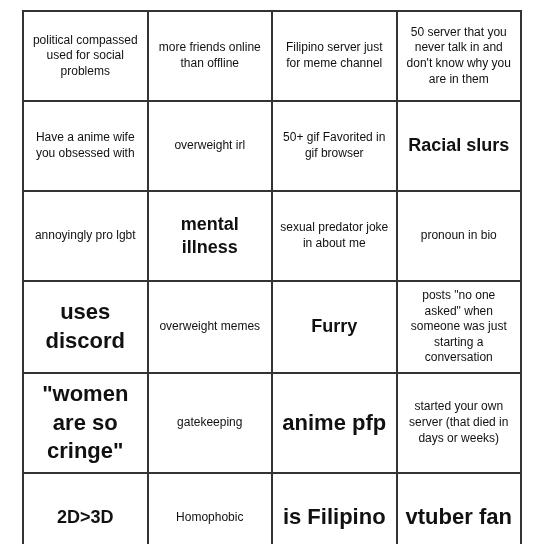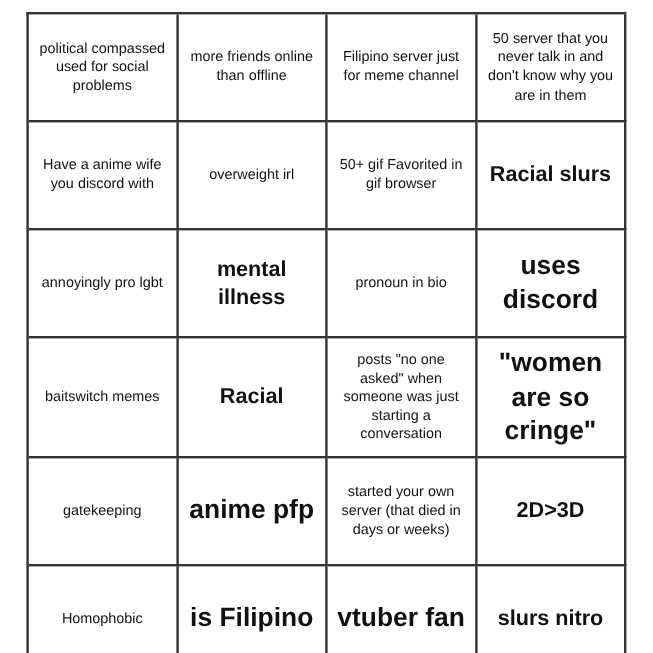--- a/index.html
+++ b/index.html
@@ -50,30 +50,31 @@
   </style>
 </head>
 <body>
 
 <div class="bingo-container">
   <div class="bingo-grid">
   <div class="bingo-cell">political compassed used for social problems</div>
       <div class="bingo-cell">more friends online than offline</div>
       <div class="bingo-cell">Filipino server just for meme channel</div>
       <div class="bingo-cell">50 server that you never talk in and don't know why you are in them</div>
-      <div class="bingo-cell">Have a anime wife you discord with</div>
+      <div class="bingo-cell">Have a anime wife you obsessed with</div>
       <div class="bingo-cell">overweight irl</div>
       <div class="bingo-cell">50+ gif Favorited in gif browser</div>
       <div class="bingo-cell large-text">Racial slurs</div>
       <div class="bingo-cell">annoyingly pro lgbt</div>
       <div class="bingo-cell large-text">mental illness</div>
+      <div class="bingo-cell">sexual predator joke in about me</div>
       <div class="bingo-cell">pronoun in bio</div>
       <div class="bingo-cell medium-text">uses discord</div>
-      <div class="bingo-cell">baitswitch memes</div>
-      <div class="bingo-cell large-text">Racial</div>
+      <div class="bingo-cell">overweight memes</div>
+      <div class="bingo-cell large-text">Furry</div>
       <div class="bingo-cell">posts "no one asked" when someone was just starting a conversation</div>
       <div class="bingo-cell medium-text">"women are so cringe"</div>
       <div class="bingo-cell">gatekeeping</div>
       <div class="bingo-cell medium-text">anime pfp</div>
       <div class="bingo-cell">started your own server (that died in days or weeks)</div>
       <div class="bingo-cell large-text">2D&gt;3D</div>
       <div class="bingo-cell">Homophobic</div>
       <div class="bingo-cell medium-text">is Filipino</div>
       <div class="bingo-cell medium-text">vtuber fan</div>
       <div class="bingo-cell large-text">slurs nitro</div>

